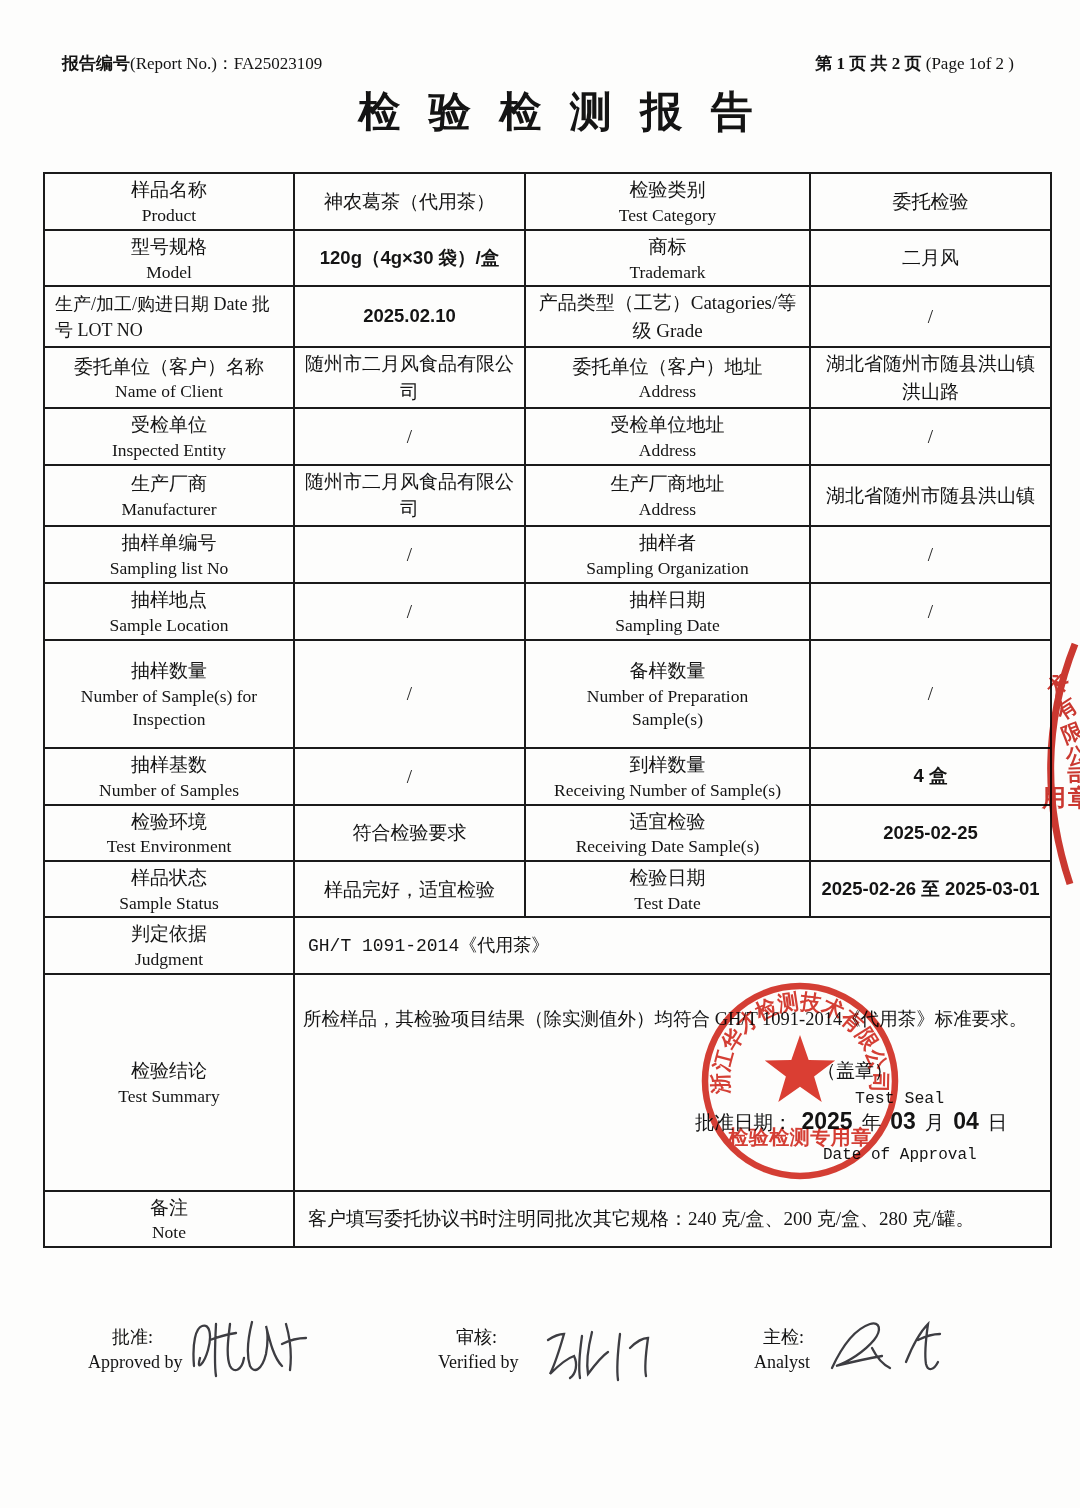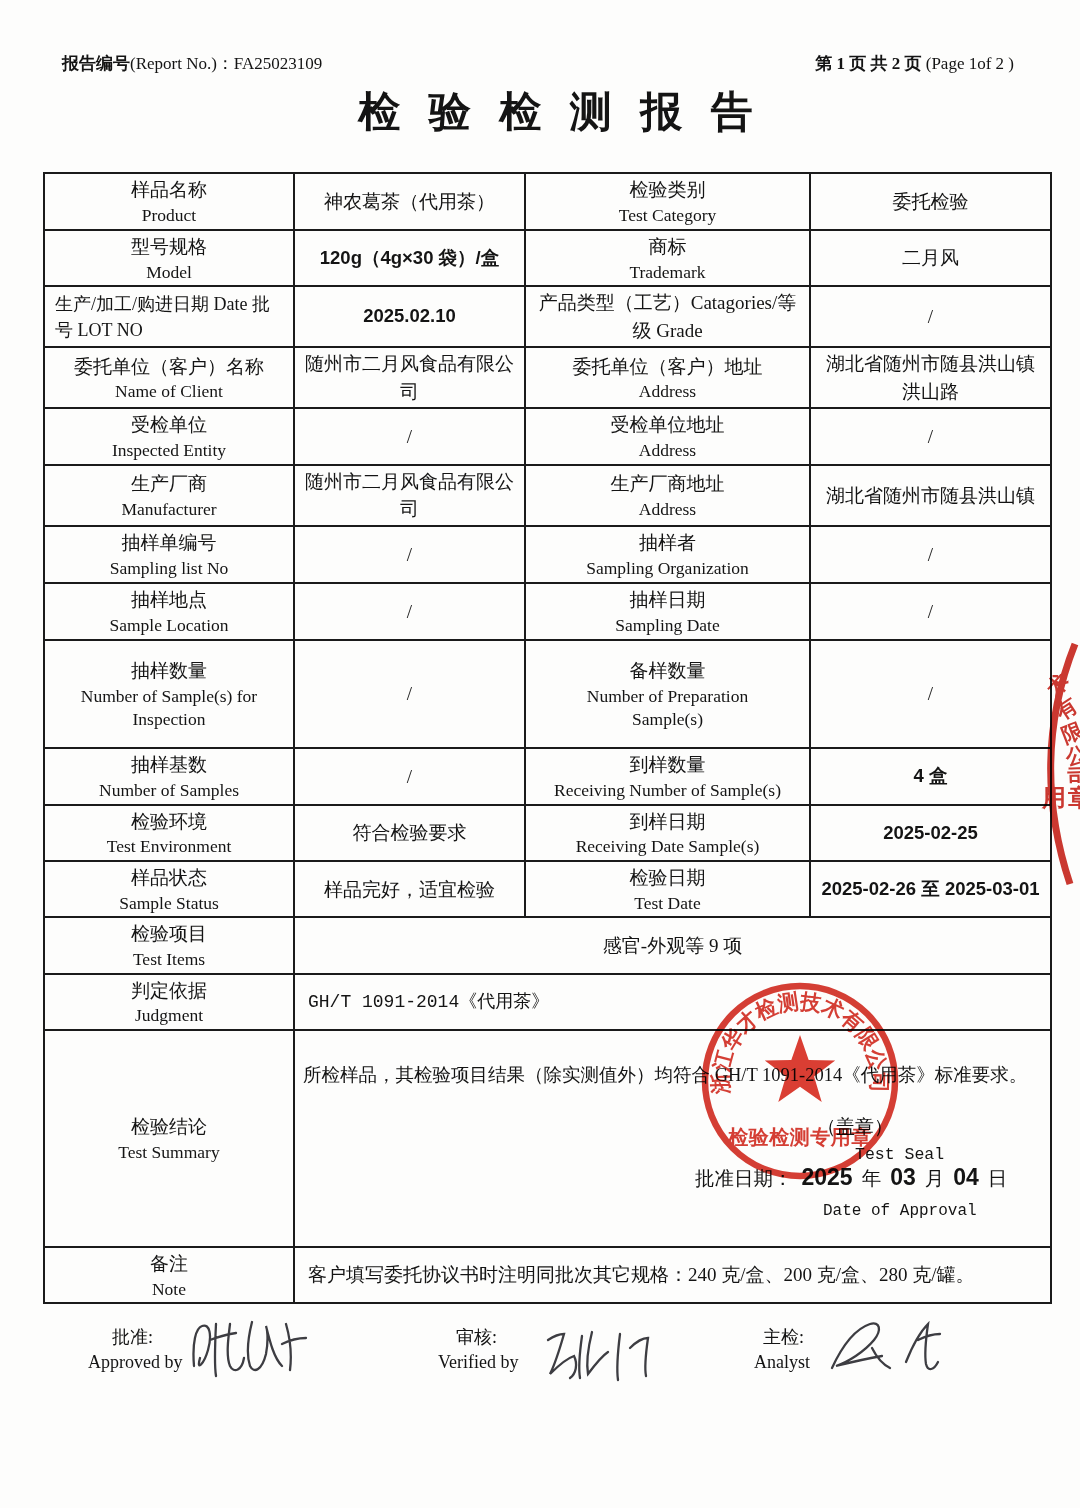--- a/index.html
+++ b/index.html
@@ -192,46 +192,39 @@
       <td class="val num">4 盒</td>
     </tr>
 
     <tr style="height:56px">
       <td class="lab">
             <div class="cn">检验环境</div>
             <div class="en">Test Environment</div>
           </td>
       <td class="val">符合检验要求</td>
       <td class="lab">
-            <div class="cn">到样日期</div>
+            <div class="cn">适宜检验</div>
             <div class="en">Receiving Date Sample(s)</div>
           </td>
       <td class="val num">2025-02-25</td>
     </tr>
 
     <tr style="height:43px">
       <td class="lab">
             <div class="cn">样品状态</div>
             <div class="en">Sample Status</div>
           </td>
       <td class="val">样品完好，适宜检验</td>
       <td class="lab">
             <div class="cn">检验日期</div>
             <div class="en">Test Date</div>
           </td>
       <td class="val num">2025-02-26 至 2025-03-01</td>
     </tr>
 
-    <tr style="height:56px">
-      <td class="lab">
-            <div class="cn">检验项目</div>
-            <div class="en">Test Items</div>
-          </td>
-      <td class="val" colspan="3">感官-外观等 9 项</td>
-    </tr>
 
     <tr style="height:42px">
       <td class="lab">
             <div class="cn">判定依据</div>
             <div class="en">Judgment</div>
           </td>
       <td class="val left mono" colspan="3" style="font-size:18px">GH/T 1091-2014《代用茶》</td>
     </tr>
 
     <tr style="height:217px">

